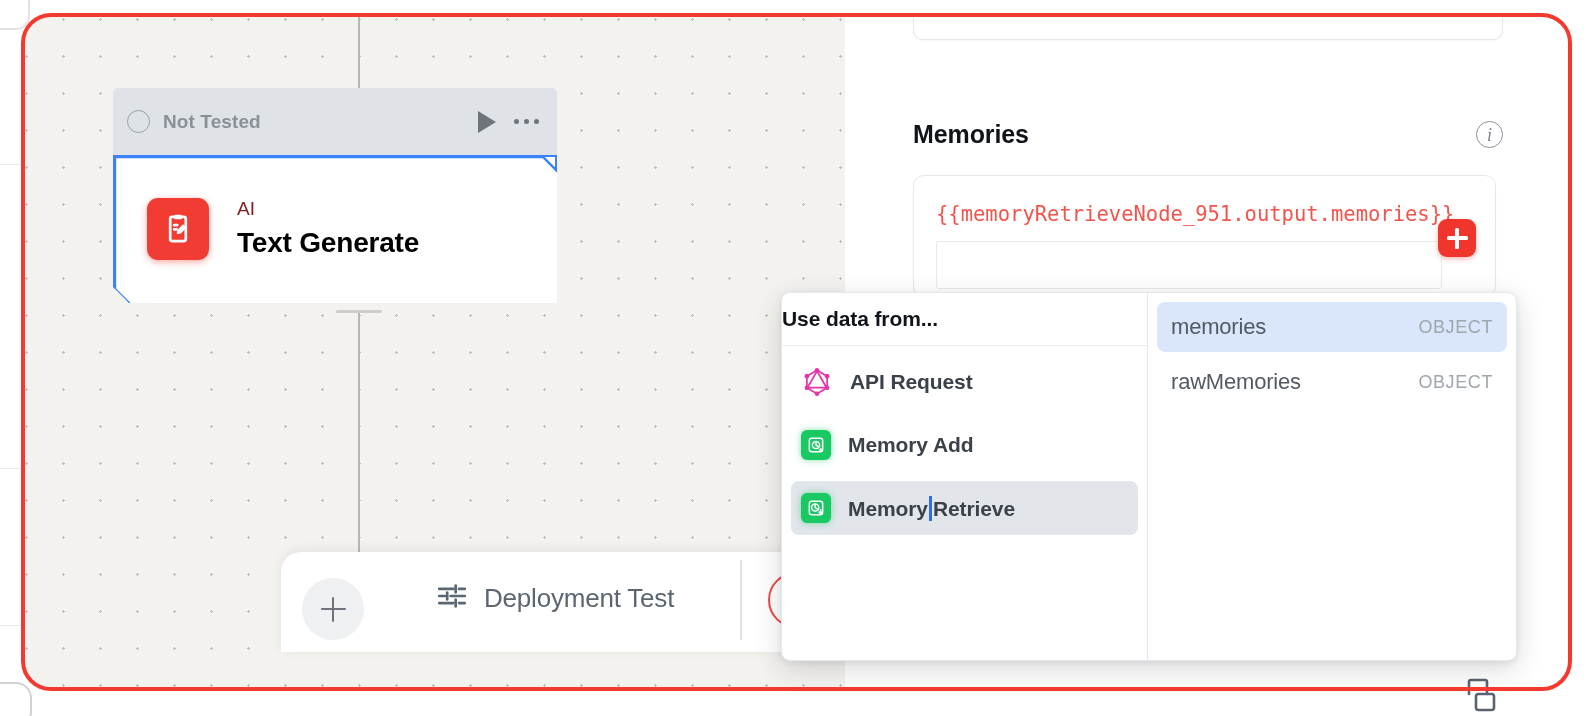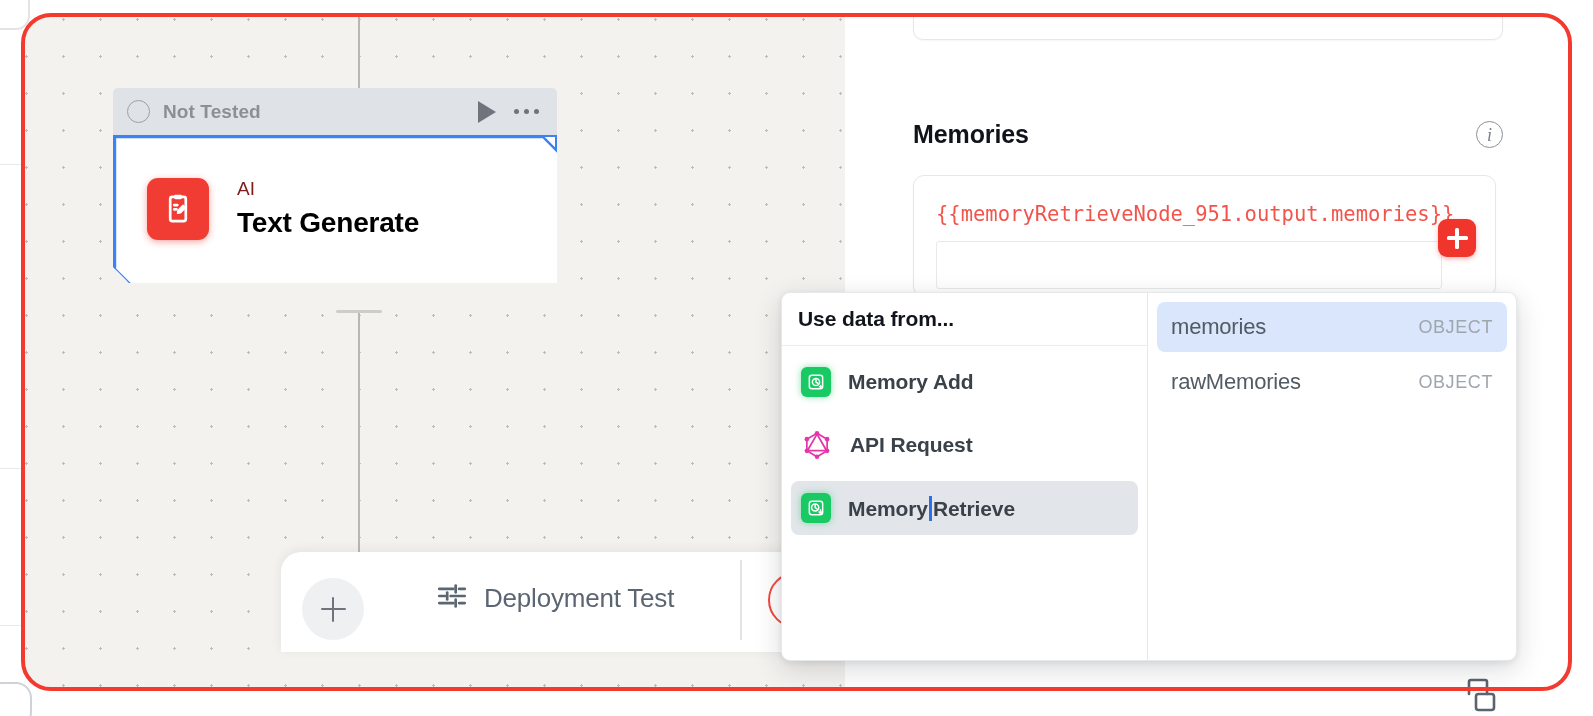--- a/index.html
+++ b/index.html
@@ -61,21 +61,21 @@
     background: #b9b7b4;
   }
   .edge-cap-top {
     position: absolute; left: 311px; top: 293px; width: 46px; height: 3px;
     background: #cfcdca; border-radius: 2px;
   }
 
   
   .node { position: absolute; left: 113px; top: 88px; width: 444px; }
   .node-header {
-    height: 47px; background: #dfe3e8;
+    height: 67px; background: #dfe3e8;
     border-top-left-radius: 5px; border-top-right-radius: 5px;
     display: flex; align-items: center; padding: 0 18px 0 14px;
   }
   .status-dot {
     width: 23px; height: 23px; border-radius: 50%;
     border: 1.7px solid #9aa0a8; background: transparent; flex: 0 0 auto;
   }
   .status-label {
     margin-left: 13px; font-size: 19px; font-weight: bold;
     color: #8b9097; letter-spacing: .1px;
@@ -207,21 +207,21 @@
     background: #ffffff; border-radius: 9px;
     border: 1px solid #e7e8ea;
     box-shadow: 0 8px 28px rgba(16,24,40,.16), 0 2px 6px rgba(16,24,40,.08);
     display: flex; z-index: 45; overflow: hidden;
   }
   .picker-col { height: 100%; display: flex; flex-direction: column; }
   .picker-col.left { width: 367px; border-right: 1px solid #e7e8ea; }
   .picker-col.right { width: 369px; }
   .picker-head {
     height: 53px; display: flex; align-items: center;
-    padding-left: 16px; border-bottom: 1px solid #ebecee;
+    border-bottom: 1px solid #ebecee;
     font-size: 21px; font-weight: bold; color: #11151b; letter-spacing: -.1px;
   }
   .picker-list { padding: 9px 9px 0 9px; flex: 1 1 auto; }
 
   .src-item {
     height: 54px; display: flex; align-items: center; gap: 17px;
     padding-left: 10px; border-radius: 8px; margin-bottom: 9px;
   }
   .src-item.selected { background: #e2e6ea; }
   .src-label { font-size: 21px; font-weight: bold; color: #3a4149; letter-spacing: -.1px; white-space: nowrap; }
@@ -342,49 +342,49 @@
     <span class="deploy-label" data-name="deployment-test-label">Deployment Test</span>
   </div>
   <div class="bar-divider" data-name="toolbar-divider"></div>
   <div class="red-pill" data-name="record-pill-button"></div>
 
   <div class="picker" data-name="data-picker-popover">
 
     <div class="picker-col left" data-name="data-source-column">
       <div class="picker-head" data-name="data-source-header">Use data from...</div>
       <div class="picker-list" data-name="data-source-list">
-
-        <div class="src-item" data-name="source-item-memory-add">
-          <span class="icon-sq" data-name="memory-add-icon">
-            <svg width="20" height="20" viewBox="0 0 24 24" fill="none" stroke="#ffffff" stroke-width="1.8" stroke-linecap="round">
-              <rect x="4" y="4" width="16" height="16" rx="3"></rect>
-              <circle cx="12" cy="12" r="4.3"></circle>
-              <path d="M12 8.6v3.6l2.3 1.5"></path>
-              <path d="M17.6 16.2v3M16.1 17.7h3"></path>
-            </svg>
-          </span>
-          <span class="src-label" data-name="source-item-label">Memory Add</span>
-        </div>
 
         <div class="src-item" data-name="source-item-api-request">
           <span class="icon-gql" data-name="graphql-icon">
             <svg width="32" height="32" viewBox="0 0 24 24" fill="none" stroke="#e535ab" stroke-width="1.3">
               <path d="M12 3.2 L19.6 7.6 V16.4 L12 20.8 L4.4 16.4 V7.6 Z"></path>
               <path d="M12 3.8 L4.8 16.3 H19.2 Z"></path>
               <circle cx="12" cy="3.2" r="1.7" fill="#e535ab" stroke="none"></circle>
               <circle cx="19.6" cy="7.6" r="1.7" fill="#e535ab" stroke="none"></circle>
               <circle cx="19.6" cy="16.4" r="1.7" fill="#e535ab" stroke="none"></circle>
               <circle cx="12" cy="20.8" r="1.7" fill="#e535ab" stroke="none"></circle>
               <circle cx="4.4" cy="16.4" r="1.7" fill="#e535ab" stroke="none"></circle>
               <circle cx="4.4" cy="7.6" r="1.7" fill="#e535ab" stroke="none"></circle>
             </svg>
           </span>
           <span class="src-label" data-name="source-item-label">API Request</span>
         </div>
 
+        <div class="src-item" data-name="source-item-memory-add">
+          <span class="icon-sq" data-name="memory-add-icon">
+            <svg width="20" height="20" viewBox="0 0 24 24" fill="none" stroke="#ffffff" stroke-width="1.8" stroke-linecap="round">
+              <rect x="4" y="4" width="16" height="16" rx="3"></rect>
+              <circle cx="12" cy="12" r="4.3"></circle>
+              <path d="M12 8.6v3.6l2.3 1.5"></path>
+              <path d="M17.6 16.2v3M16.1 17.7h3"></path>
+            </svg>
+          </span>
+          <span class="src-label" data-name="source-item-label">Memory Add</span>
+        </div>
+
         <div class="src-item selected" data-name="source-item-memory-retrieve">
           <span class="icon-sq" data-name="memory-retrieve-icon">
             <svg width="20" height="20" viewBox="0 0 24 24" fill="none" stroke="#ffffff" stroke-width="1.8" stroke-linecap="round">
               <rect x="4" y="4" width="16" height="16" rx="3"></rect>
               <circle cx="11" cy="11.4" r="4.3"></circle>
               <path d="M11 8v3.6l2.2 1.4"></path>
               <path d="M17.4 14v4.4M15.6 16.8l1.8 1.8 1.8-1.8"></path>
             </svg>
           </span>
           <span class="src-label" data-name="source-item-label"><span data-name="source-item-label-pre">Memory</span><span class="caret" data-name="text-cursor"></span><span data-name="source-item-label-post">Retrieve</span></span>

